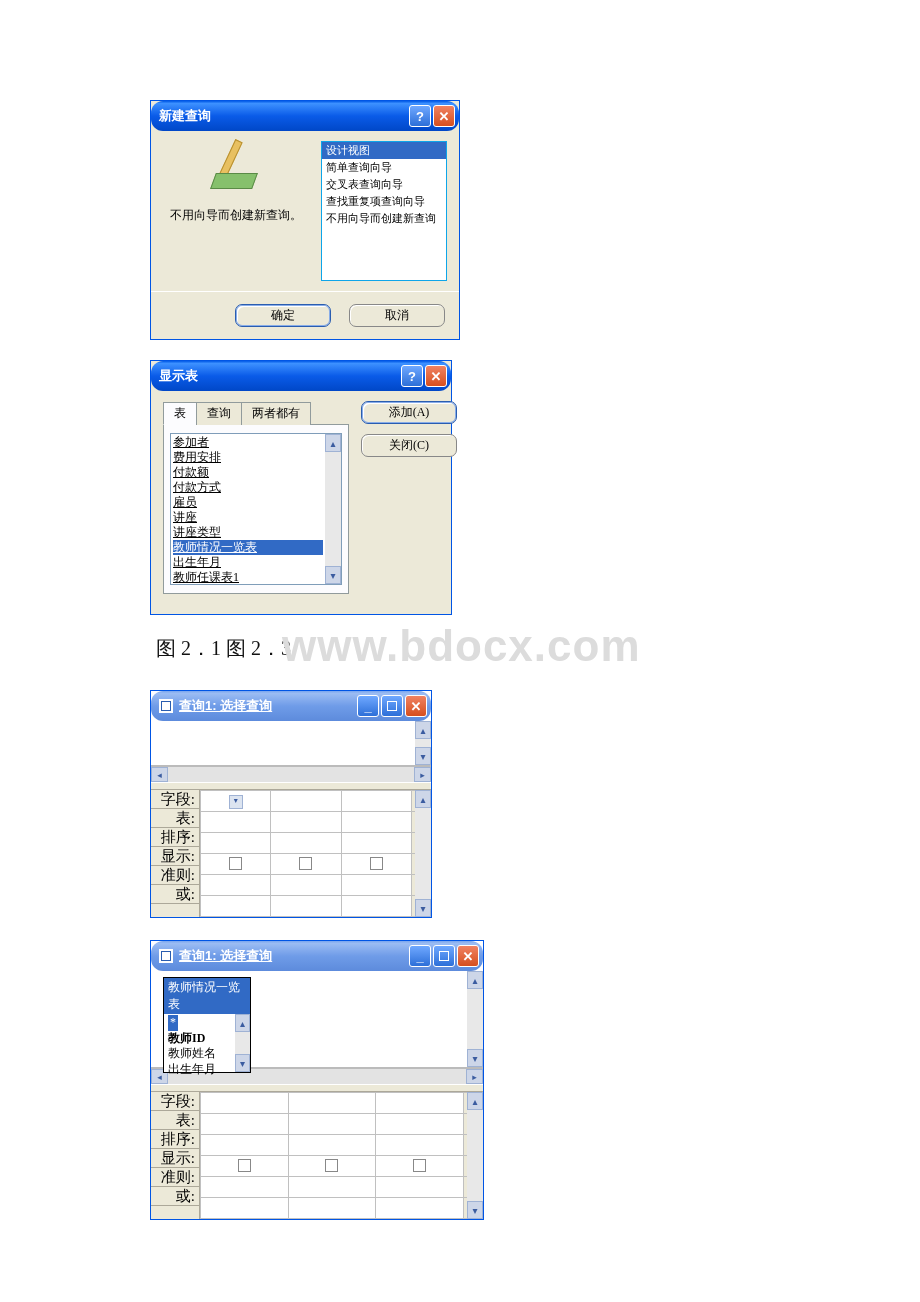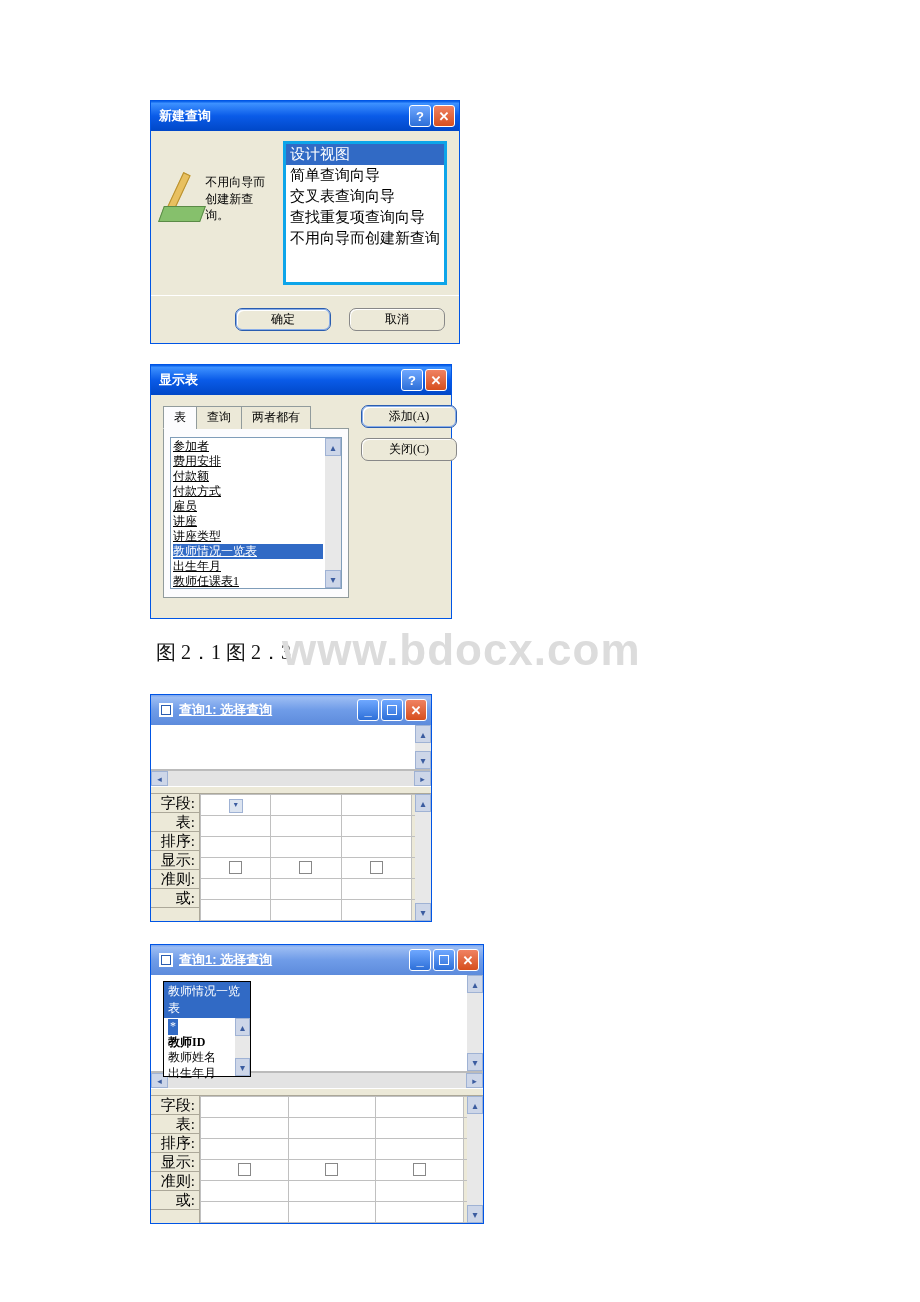--- a/index.html
+++ b/index.html
@@ -22,20 +22,21 @@
   .titlebar {
     background: linear-gradient(to bottom, #0058e6 0%, #3d91ff 8%, #0a5be8 50%, #0047c7 100%);
     color: #fff;
     font-weight: bold;
     padding: 4px 4px 4px 8px;
     display: flex;
     align-items: center;
     justify-content: space-between;
     font-family: "SimSun","宋体",sans-serif;
     font-size: 13px;
+    border-radius: 12px;
   }
   .titlebar-mdi {
     background: linear-gradient(to bottom, #7aa5ee 0%, #9bbcf3 8%, #6f9ce8 50%, #5d8bdc 100%);
   }
   .titlebar .ticons { display:flex; gap:2px; }
   .winbtn {
     width: 20px; height: 20px;
     border: 1px solid #fff;
     border-radius: 3px;
     display: flex; align-items: center; justify-content: center;
@@ -47,21 +48,21 @@
   .winbtn.help { background: linear-gradient(#6fa8ff,#2d6fd8); }
   .winbtn.close { background: linear-gradient(#f08262,#d64f1e); }
   .winbtn.min, .winbtn.max { background: linear-gradient(#6fa8ff,#2d6fd8); }
   .winbtn .sq { width:8px; height:8px; border:1px solid #fff; background:transparent; }
   .new-query-body {
     display:flex;
   }
   .nq-left {
     width: 150px;
     padding: 12px 10px 40px 10px;
-    display:flex; flex-direction:row; align-items:center;
+    display:flex; flex-direction:column; align-items:center;
     gap: 18px;
   }
   .nq-icon {
     width: 46px; height: 46px;
     position: relative;
   }
   .nq-icon .ruler {
     position:absolute; left:0; bottom:0; width:40px; height:14px;
     background:#86c06c; border:1px solid #5a8a46;
     transform: skewX(-20deg);
@@ -76,24 +77,24 @@
     color: #000;
     line-height: 1.4;
     padding: 0 4px;
   }
   .nq-right {
     flex:1;
     padding: 10px 12px 10px 0;
   }
   .listbox {
     background:#fff;
-    border: 3px solid #0ea5e9;
+    border: 1px solid #0ea5e9;
     height: 138px;
     overflow:hidden;
-    font-size:15px;
+    font-size:11px;
   }
   .listbox .item {
     padding: 1px 4px;
     white-space: nowrap;
   }
   .listbox .item.selected {
     background:#316ac5;
     color:#fff;
   }
   .btnrow {

